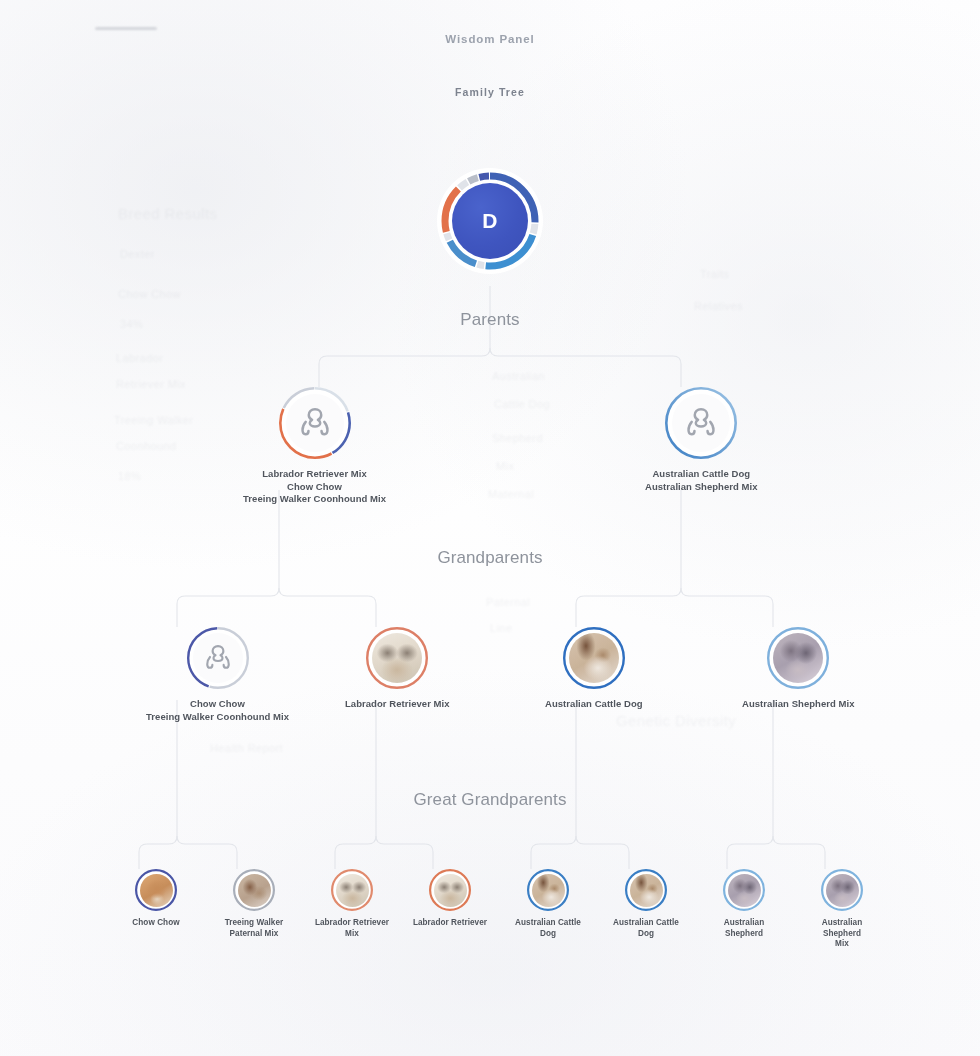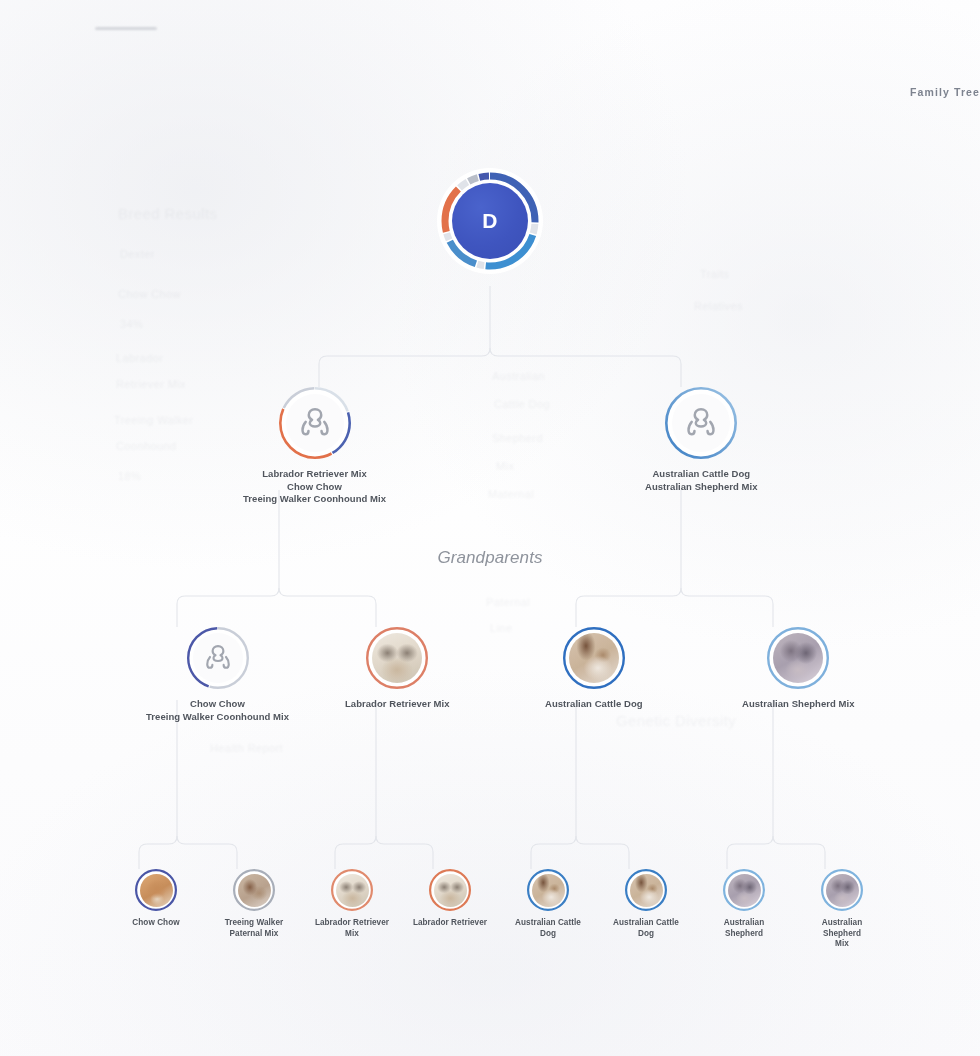--- a/index.html
+++ b/index.html
@@ -54,21 +54,21 @@
     top: 33px; left: 0; right: 0;
     text-align: center;
     font-size: 11.5px;
     font-weight: 600;
     letter-spacing: 0.9px;
     color: #9ca2ad;
   }
   .section-kicker {
     position: absolute;
     top: 86px; left: 0; right: 0;
-    text-align: right;
+    text-align: center;
     font-size: 10.5px;
     font-weight: 700;
     letter-spacing: 1.1px;
     color: #7d838f;
   }
   .headline {
     position: absolute;
     top: 114px; left: 0; right: 0;
     text-align: center;
     font-size: 25px;
@@ -81,21 +81,21 @@
   .tier-label {
     position: absolute;
     left: 0; right: 0;
     text-align: center;
     font-size: 17px;
     font-weight: 400;
     color: #8e939c;
     letter-spacing: 0.1px;
   }
   #label-parents        { top: 310px; }
-  #label-grandparents   { top: 548px; font-style: italic; }
+  #label-grandparents   { top: 548px; }
   #label-greatgrand     { top: 790px; }
 
   
   #connectors {
     position: absolute;
     inset: 0;
     width: 980px; height: 1056px;
     pointer-events: none;
   }
   #connectors path {
@@ -217,20 +217,21 @@
       <div class="ghost" style="left: 496px; top: 460px;">Mix</div>
       <div class="ghost" style="left: 488px; top: 488px;">Maternal</div>
       <div class="ghost" style="left: 486px; top: 596px;">Paternal</div>
       <div class="ghost" style="left: 490px; top: 622px;">Line</div>
       <div class="ghost big" style="left: 616px; top: 712px;">Genetic Diversity</div>
       <div class="ghost" style="left: 210px; top: 742px;">Health Report</div>
       <div class="ghost" style="left: 700px; top: 268px;">Traits</div>
       <div class="ghost" style="left: 694px; top: 300px;">Relatives</div>
     </div>
 
+  <div class="brand">Wisdom Panel</div>
   <div class="section-kicker">Family Tree</div>
 
   <svg id="connectors" viewBox="0 0 980 1056">
 
     <path d="M490 286 L490 348 Q490 356 482 356 L327 356 Q319 356 319 364 L319 387"></path>
     <path d="M490 348 Q490 356 498 356 L673 356 Q681 356 681 364 L681 387"></path>
 
     <path d="M279 490 L279 588 Q279 596 271 596 L185 596 Q177 596 177 604 L177 627"></path>
     <path d="M279 588 Q279 596 287 596 L368 596 Q376 596 376 604 L376 627"></path>
 
@@ -265,21 +266,23 @@
           <circle cx="53" cy="53" r="45" fill="none" stroke="#4558ad" stroke-width="7" stroke-linecap="butt" stroke-dasharray="9.809733552923255 272.9336052701581" stroke-dashoffset="-271.4336052701581" transform="rotate(-90 53 53)"></circle>
         </svg>
       <div class="core">D</div>
     </div>
   </div>
 
   <div id="gen-parents"></div>
   <div id="gen-grandparents"></div>
   <div id="gen-greatgrandparents"></div>
 
+  <div class="tier-label" id="label-parents">Parents</div>
   <div class="tier-label" id="label-grandparents">Grandparents</div>
+  <div class="tier-label" id="label-greatgrand">Great Grandparents</div>
 
 <div class="node gen-parent" id="node-parent-0">
       <div class="ring" style="width: 72px; height: 72px;">
         <svg class="ringstroke" viewBox="0 0 72 72">
           <circle cx="36" cy="36" r="34.7" fill="none" stroke="#d9e0e8" stroke-width="2.6" stroke-dasharray="42.60530603182633 175.42122412730532" stroke-dashoffset="0" transform="rotate(-90 36 36)"></circle>
           <circle cx="36" cy="36" r="34.7" fill="none" stroke="#4c62b0" stroke-width="2.6" stroke-dasharray="46.96583663500896 171.06069352412268" stroke-dashoffset="-43.60530603182633" transform="rotate(-90 36 36)"></circle>
           <circle cx="36" cy="36" r="34.7" fill="none" stroke="#e2714a" stroke-width="2.6" stroke-dasharray="86.21061206365266 131.815918095479" stroke-dashoffset="-91.5711426668353" transform="rotate(-90 36 36)"></circle>
           <circle cx="36" cy="36" r="34.7" fill="none" stroke="#c9ced8" stroke-width="2.6" stroke-dasharray="38.2447754286437 179.78175473048796" stroke-dashoffset="-178.78175473048796" transform="rotate(-90 36 36)"></circle>
         </svg>
         <div class="inner" style="width: 58px; height: 58px;">

